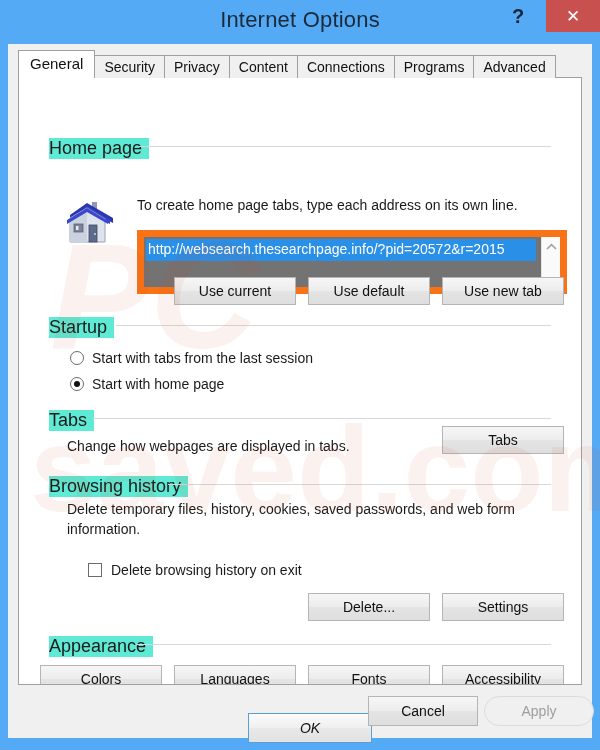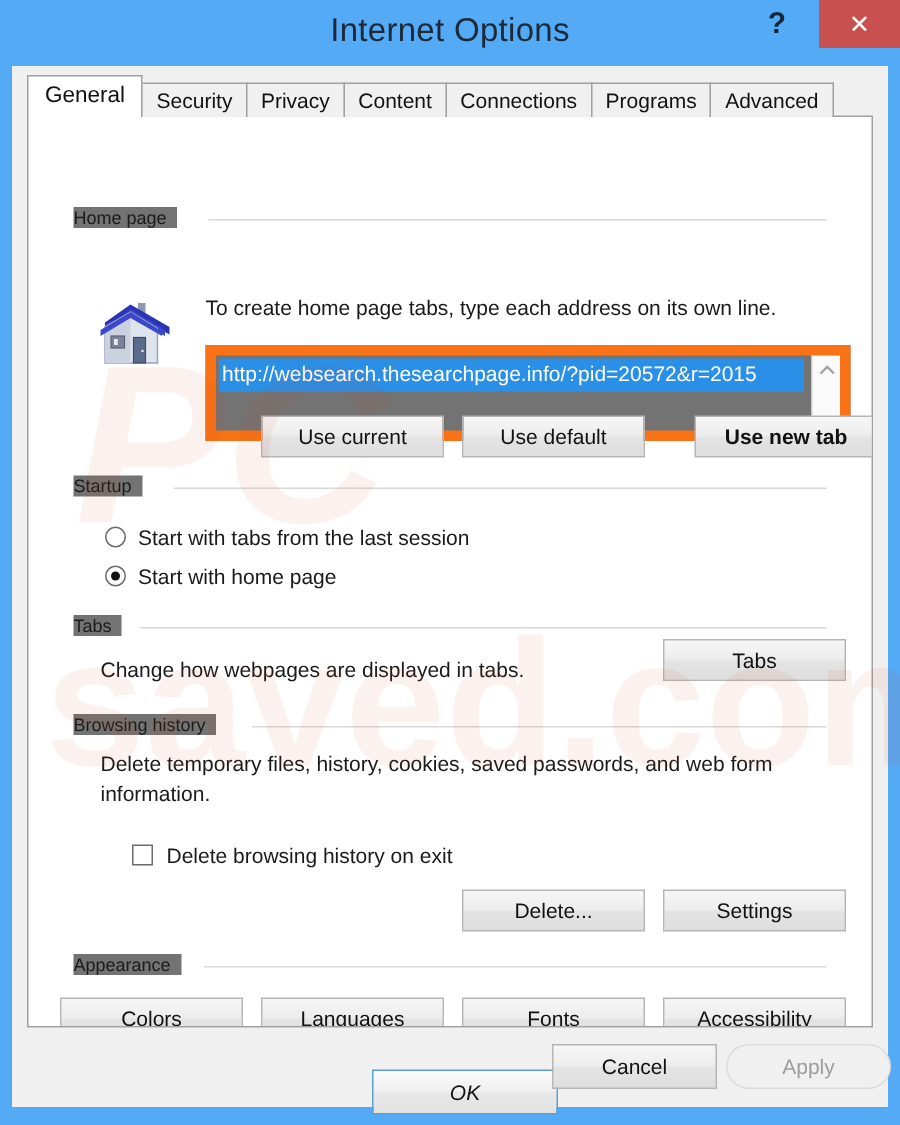--- a/index.html
+++ b/index.html
@@ -121,23 +121,23 @@
     height: 608px;
     background: #ffffff;
     border: 1px solid #a0a0a0;
     box-sizing: border-box;
     overflow: hidden;
   }
 
   
   .group-label {
     position: absolute;
-    font-size: 12px;
+    font-size: 18px;
     color: #1a1a1a;
-    background: #737373;
+    background: #5eead4;
     padding-right: 7px;
     white-space: nowrap;
   }
   .group-rule {
     position: absolute;
     height: 1px;
     background: #d8d8d8;
   }
 
   .static-text {
@@ -376,21 +376,21 @@
           <div class="sb-arrow down">
             <svg width="11" height="8" viewBox="0 0 11 8">
                 <polyline points="1,2 5.5,6.4 10,2" fill="none" stroke="#a2a2a2" stroke-width="1.6"></polyline>
               </svg>
           </div>
         </div>
       </div>
 
       <div class="btn" style="left:155px; top:199px; width:122px; height:28px;">Use current</div>
       <div class="btn" style="left:289px; top:199px; width:122px; height:28px;">Use default</div>
-      <div class="btn" style="left:444px; top:199px; width:122px; height:28px;font-weight:bold;">Use new tab</div>
+      <div class="btn" style="left:423px; top:199px; width:122px; height:28px;">Use new tab</div>
 
       <div class="group-label" style="left:30px; top:239px;">Startup</div>
       <div class="group-rule" style="left:97px; top:247px; width:435px;"></div>
 
       <div class="radio-row" style="left:51px; top:272px;">
         <span class="radio"></span>
         <span class="radio-label">Start with tabs from the last session</span>
       </div>
       <div class="radio-row" style="left:51px; top:298px;">
         <span class="radio checked"></span>

